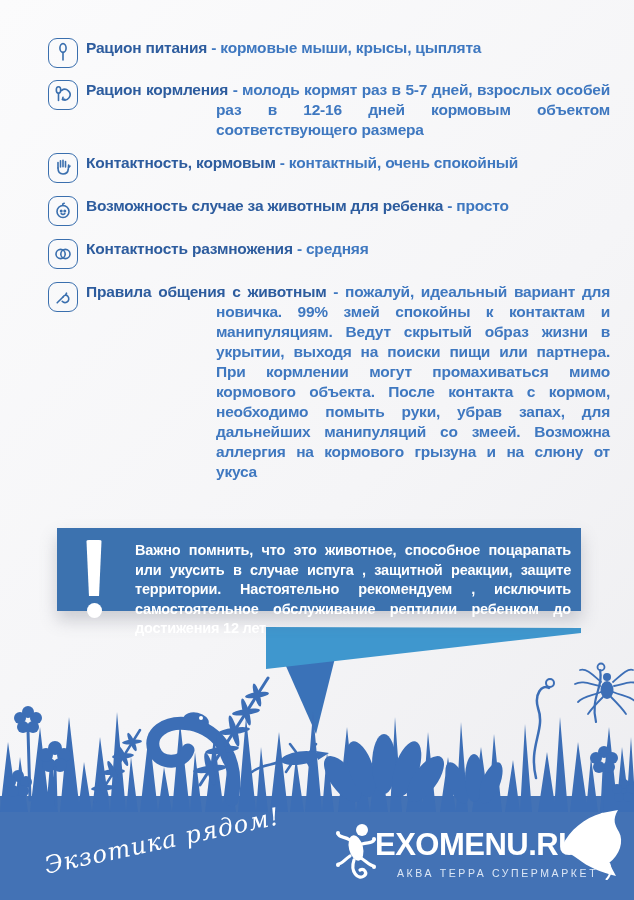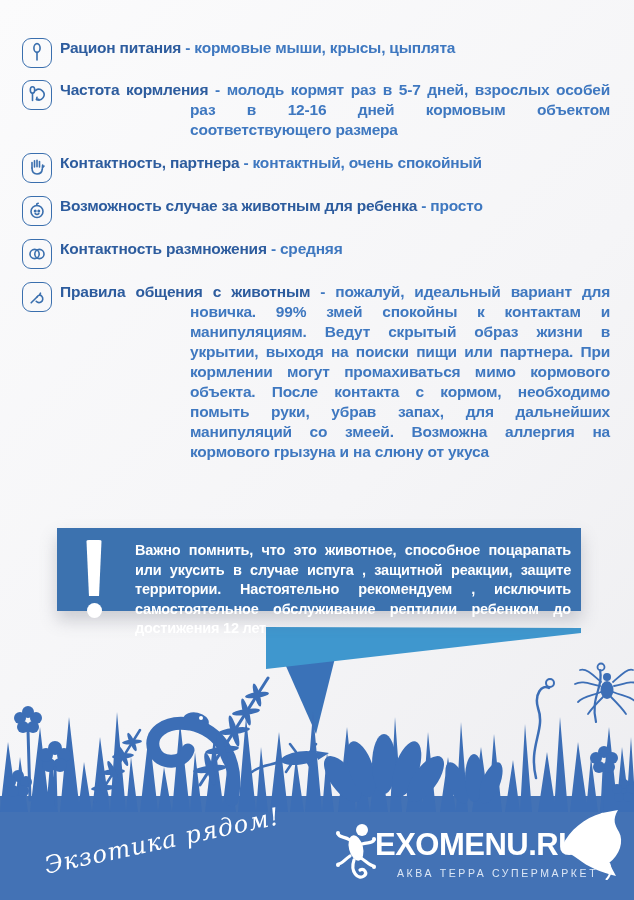--- a/index.html
+++ b/index.html
@@ -5,21 +5,21 @@
   html,body{margin:0;padding:0;}
   body{
     width:634px;height:900px;overflow:hidden;
     font-family:"Liberation Sans",sans-serif;
     background:linear-gradient(135deg,#fbfbfc 0%,#f5f5f7 55%,#ededf0 100%);
   }
   .page{position:relative;width:634px;height:900px;}
 
   
   .care-list{position:absolute;top:38px;left:0;right:0;}
-  .care-item{display:flex;align-items:flex-start;padding:0 24px 0 22px;justify-content:flex-end;}
+  .care-item{display:flex;align-items:flex-start;padding:0 24px 0 48px;justify-content:flex-end;}
   .mb12{margin-bottom:12px}.mb13{margin-bottom:13px}
   .icon-frame{
     flex:0 0 30px;width:30px;height:30px;box-sizing:border-box;
     border:1.8px solid #3a6fae;border-radius:9px;margin-right:8px;
     display:flex;align-items:center;justify-content:center;background:transparent;
   }
   .icon-frame svg{width:24px;height:24px;stroke:#3a6fae;fill:none;stroke-width:1.6;
     stroke-linecap:round;stroke-linejoin:round;}
   .care-text{
     margin:0;flex:1;font-size:15.5px;font-weight:bold;line-height:20px;
@@ -85,31 +85,31 @@
 
     <div class="care-item mb13">
       <span class="icon-frame">
         <svg viewBox="0 0 24 24">
             <ellipse cx="7.5" cy="7" rx="2.2" ry="3.2"></ellipse>
             <path d="M7.5 10.2 L7.5 17.5"></path>
             <path d="M11.5 16.5 A5.3 5.3 0 1 0 10.5 7.5"></path>
             <path d="M11.5 16.5 L13.8 16.2 M11.5 16.5 L12 14.2"></path>
           </svg>
       </span>
-      <p class="care-text"><strong>Частота кормления</strong> <span>- молодь кормят раз в 5-7 дней, взрослых особей раз в 12-16 дней кормовым объектом соответствующего размера</span></p>
+      <p class="care-text"><strong>Рацион кормления</strong> <span>- молодь кормят раз в 5-7 дней, взрослых особей раз в 12-16 дней кормовым объектом соответствующего размера</span></p>
     </div>
 
     <div class="care-item mb13">
       <span class="icon-frame">
         <svg viewBox="0 0 24 24">
             <path d="M7 12 L7 6.5 M9.5 11 L9.5 4.8 M12 10.8 L12 4.2 M14.5 11 L14.5 5.5"></path>
             <path d="M7 12 C7 15.8 8.8 18 12 18 C15 18 17 16.2 17.3 13.2 L17.6 9 M17.3 12 L19 10"></path>
           </svg>
       </span>
-      <p class="care-text"><strong>Контактность, партнера</strong> <span>- контактный, очень спокойный</span></p>
+      <p class="care-text"><strong>Контактность, кормовым</strong> <span>- контактный, очень спокойный</span></p>
     </div>
 
     <div class="care-item mb13">
       <span class="icon-frame">
         <svg viewBox="0 0 24 24">
             <circle cx="12" cy="12.5" r="6"></circle>
             <path d="M12 6.5 Q11 4.6 13.2 4.2"></path>
             <circle cx="10.2" cy="12" r="0.7" fill="#3a6fae"></circle>
             <circle cx="13.8" cy="12" r="0.7" fill="#3a6fae"></circle>
             <path d="M10.2 14.6 Q12 16.2 13.8 14.6"></path>

